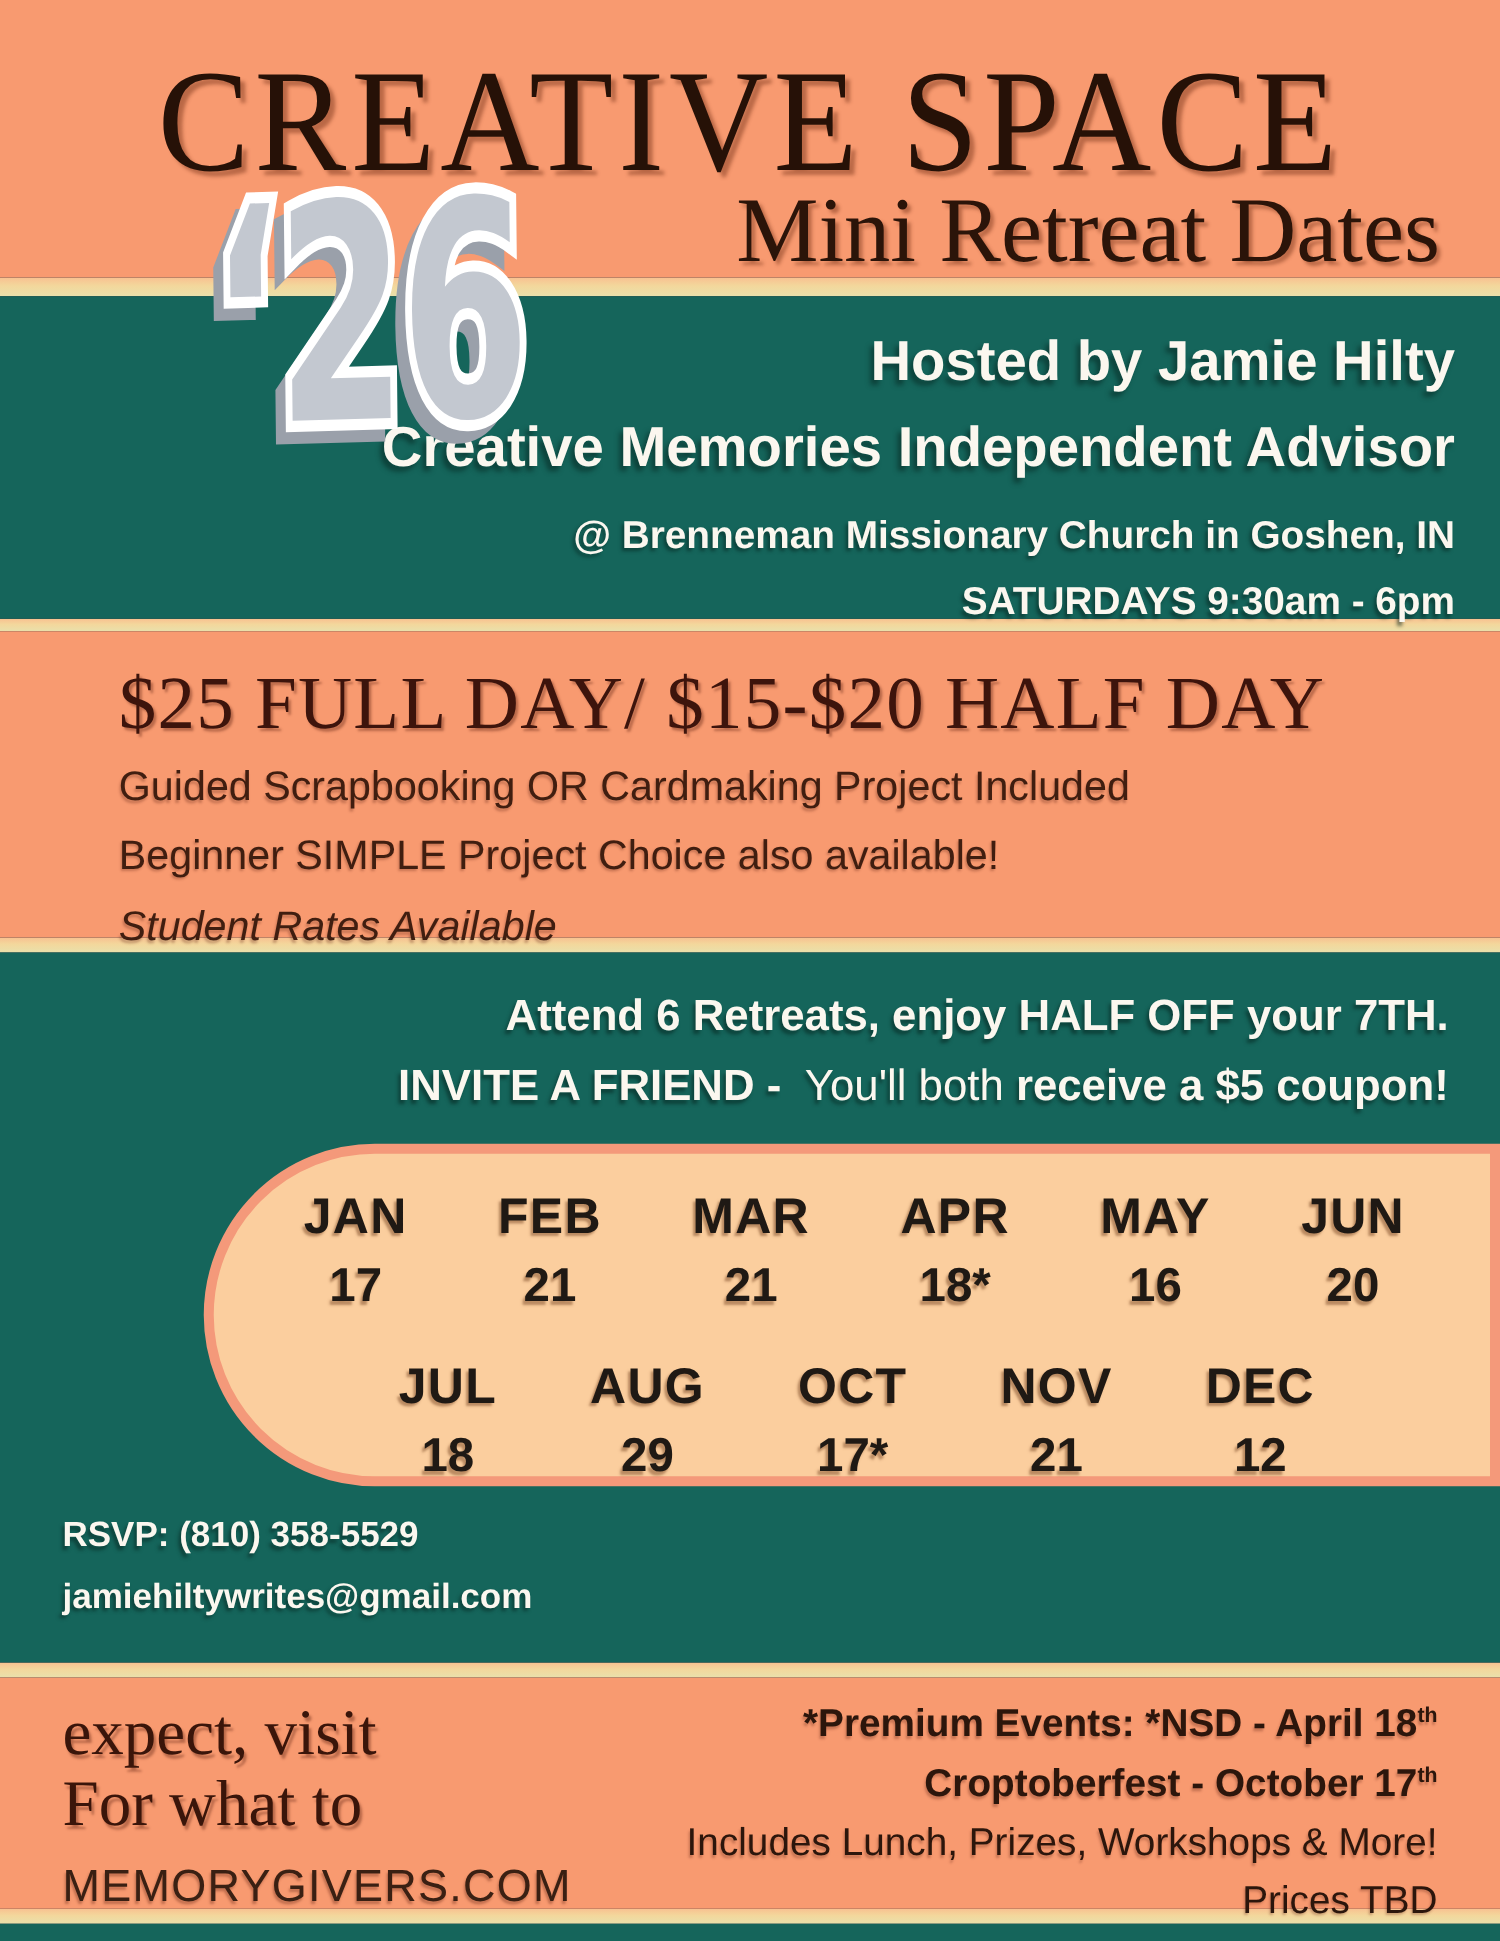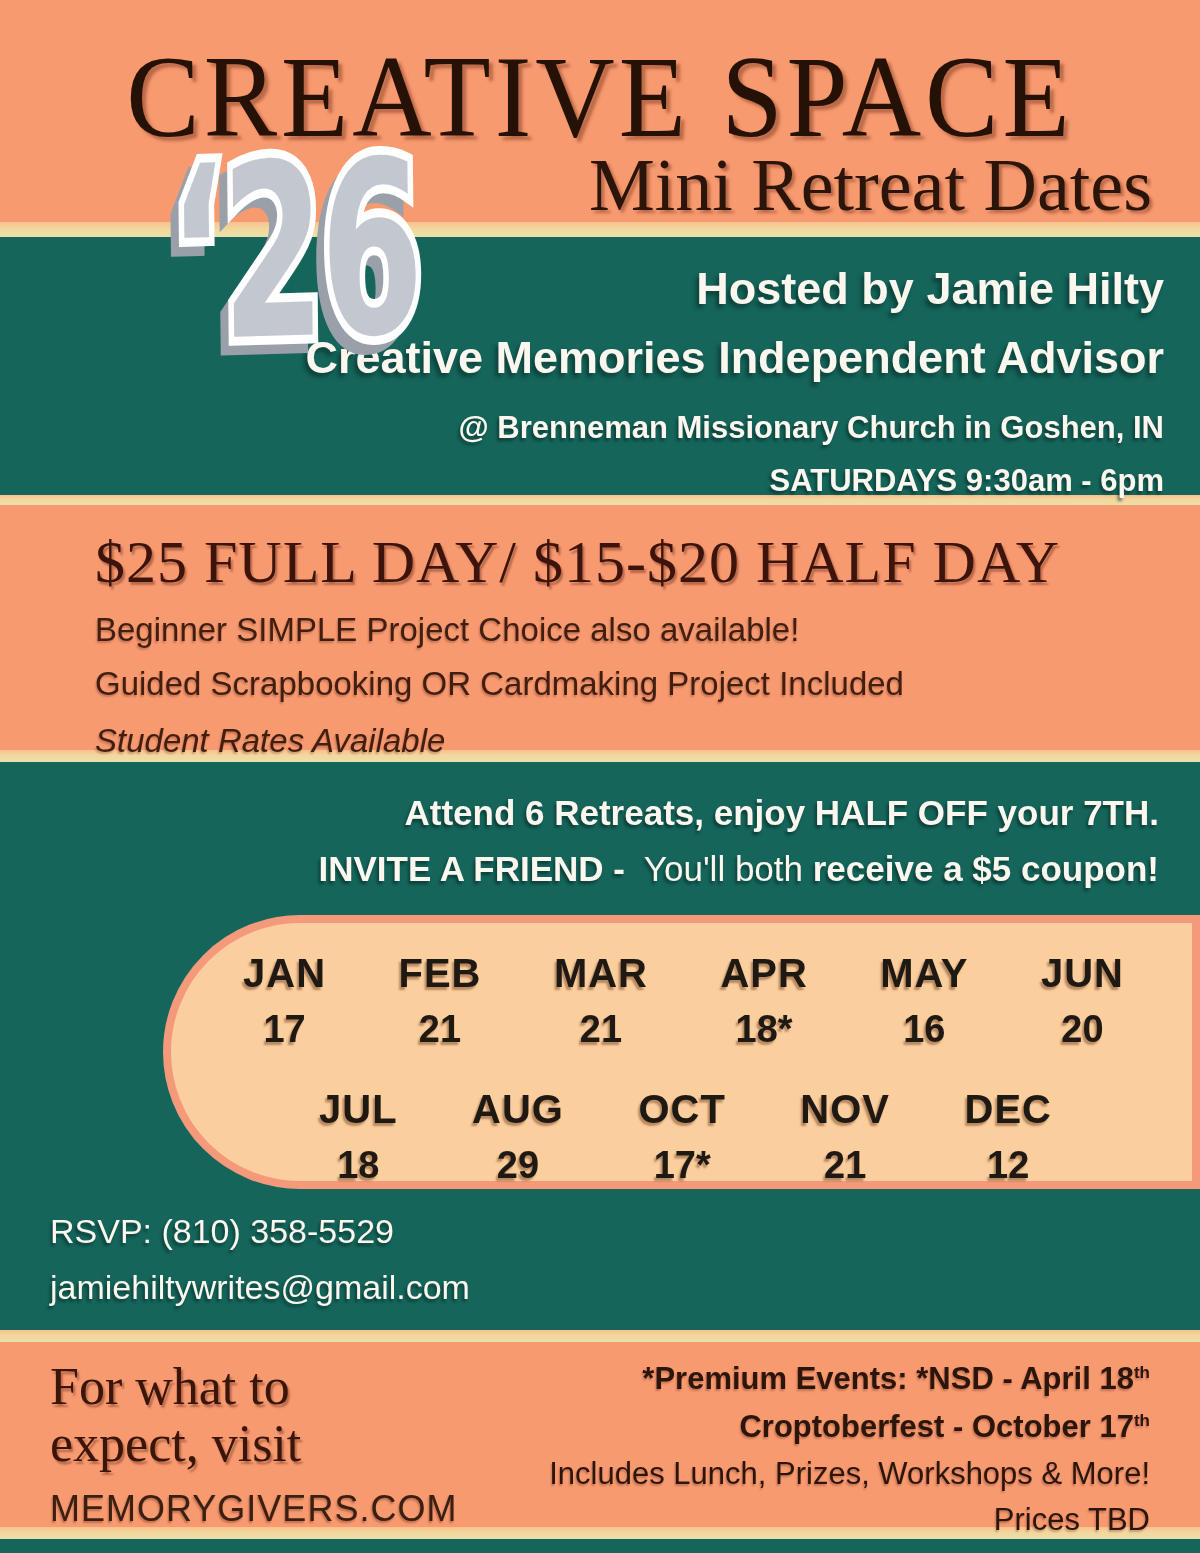--- a/index.html
+++ b/index.html
@@ -146,21 +146,21 @@
     font-size: 40px; font-weight: 800; letter-spacing: 1px;
     text-shadow: -2px 3px 2px rgba(120, 70, 35, 0.5);
   }
   .cal-day {
     margin-top: 12px; font-size: 38px; font-weight: 800;
     text-shadow: -2px 3px 2px rgba(120, 70, 35, 0.5);
   }
 
   .contact { padding-left: 50px; margin-top: 22px; color: #fbf7ef; }
   .contact div {
-    font-size: 34px; font-weight: 400; line-height: 1.2;
+    font-size: 28px; font-weight: 700; line-height: 1.2;
     text-shadow: -2px 3px 3px rgba(5, 35, 30, 0.55);
   }
   .contact .email { margin-top: 15px; }
 
   
   .footer-band { display: flex; justify-content: space-between; padding: 16px 50px 0 50px; }
   .footer-left { color: #3c1c0e; }
   .footer-serif {
     font-family: "Liberation Serif", serif;
     font-size: 52px; line-height: 1.1; color: #3a150a;
@@ -200,22 +200,22 @@
     <div class="l-big host-l1">Hosted by Jamie Hilty</div>
     <div class="l-big host-l2">Creative Memories Independent Advisor</div>
     <div class="l-small host-l3">@ Brenneman Missionary Church in Goshen, IN</div>
     <div class="l-small host-l4">SATURDAYS 9:30am - 6pm</div>
   </section>
 
   <div class="stripe st2"></div>
 
   <section class="band peach pricing-band s3">
     <div class="price-headline">$25 FULL DAY/ $15-$20 HALF DAY</div>
+    <div class="price-line price-l1">Guided Scrapbooking OR Cardmaking Project Included</div>
     <div class="price-line price-l2">Beginner SIMPLE Project Choice also available!</div>
-    <div class="price-line price-l1">Guided Scrapbooking OR Cardmaking Project Included</div>
     <div class="price-line price-l3">Student Rates Available</div>
   </section>
 
   <div class="stripe st3"></div>
 
   <section class="band teal promo-band s4">
     <div class="promo-line promo-l1">Attend 6 Retreats, enjoy HALF OFF your 7TH.</div>
     <div class="promo-line promo-l2"><span class="b">INVITE A FRIEND - </span><span class="r"> You'll both </span><span class="b">receive a $5 coupon!</span></div>
 
     <div class="pill">
@@ -272,22 +272,22 @@
     <div class="contact">
       <div class="rsvp">RSVP: (810) 358-5529</div>
       <div class="email">jamiehiltywrites@gmail.com</div>
     </div>
   </section>
 
   <div class="stripe st4"></div>
 
   <section class="band peach footer-band s5">
     <div class="footer-left">
+      <div class="footer-serif">expect, visit</div>
       <div class="footer-serif">For what to</div>
-      <div class="footer-serif">expect, visit</div>
       <div class="footer-site">MEMORYGIVERS.COM</div>
     </div>
     <div class="footer-right">
       <div class="fr-bold fr-l1"><span>*Premium Events: *NSD - April 18</span><sup class="th">th</sup></div>
       <div class="fr-bold fr-l2"><span>Croptoberfest - October 17</span><sup class="th">th</sup></div>
       <div class="fr-l3">Includes Lunch, Prizes, Workshops &amp; More!</div>
       <div class="fr-l4">Prices TBD</div>
     </div>
   </section>
 

